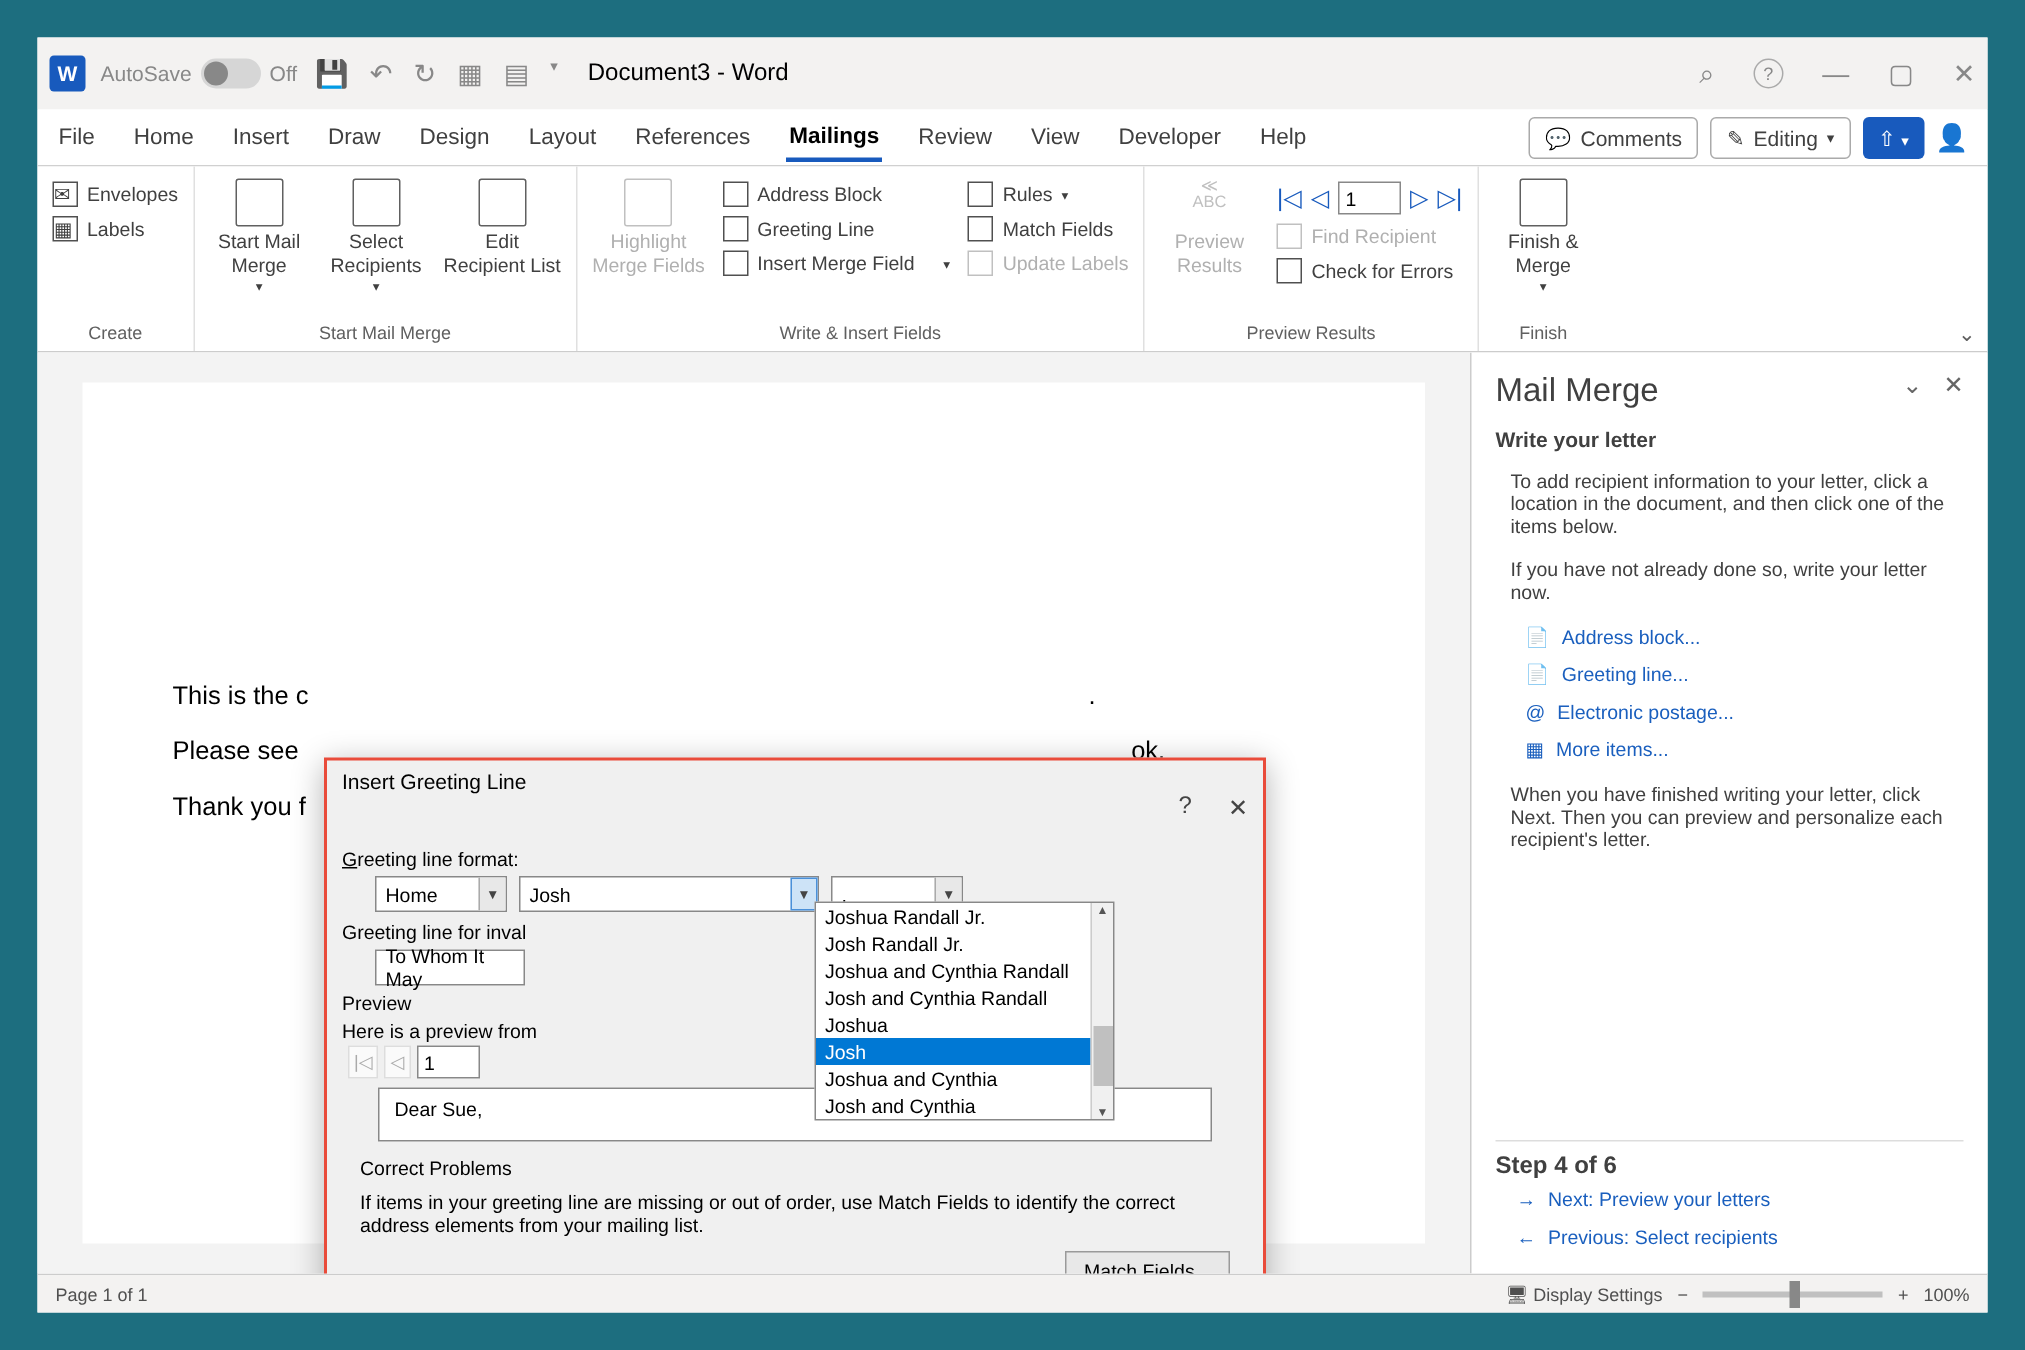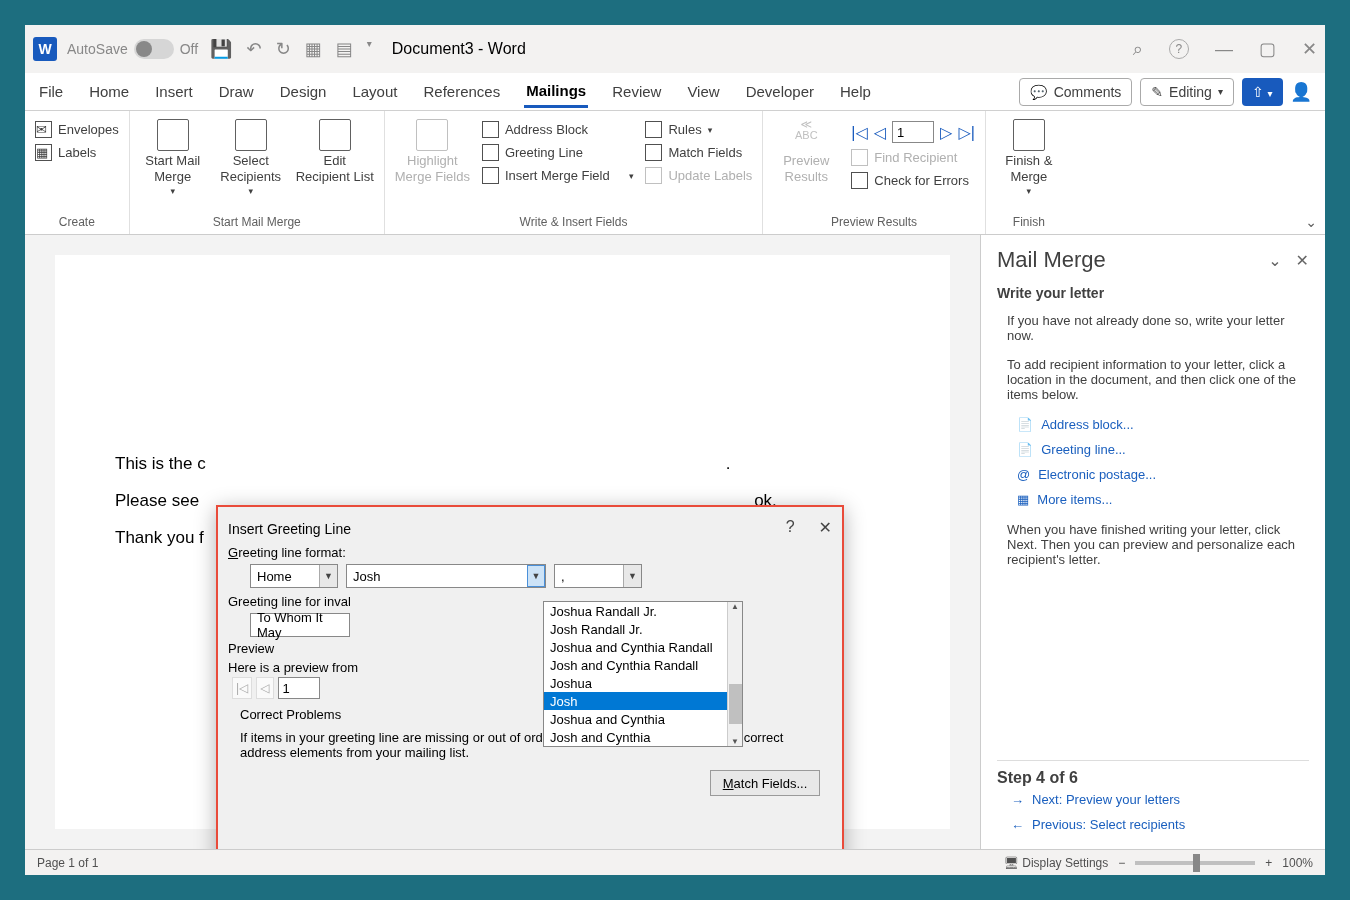--- a/index.html
+++ b/index.html
@@ -29,35 +29,35 @@
 .rstack-item { display: flex; align-items: center; gap: 6px; white-space: nowrap; font-size: 13px; }
 .ricon-sm { width: 17px; height: 17px; border: 1.5px solid #505050; background: #fff; display:inline-block; position:relative; }
 .disabled { color: #b0b0b0; }
 .disabled .ricon, .disabled .ricon-sm { border-color: #c0c0c0; }
 .nav-ctrl { display: flex; align-items: center; gap: 6px; font-size: 16px; color: #185abd; }
 .nav-ctrl input { width: 42px; height: 22px; border: 1px solid #888; text-align: left; padding: 0 4px; font-size: 13px; }
 .workspace { flex: 1; display: flex; overflow: hidden; background: #f8f8f8; position: relative; }
 .doc-area { flex: 1; background: #f3f3f3; padding: 20px 30px; position: relative; }
 .doc-page { background: #fff; height: 100%; padding: 40px 60px; font-size: 17px; line-height: 2.2; color: #000; }
 .pane { width: 345px; background: #fff; border-left: 1px solid #ccc; padding: 12px 16px; font-size: 13px; color: #404040; display:flex; flex-direction:column; }
-.pane-title { font-size: 22px; font-weight: 400; color: #404040; margin-bottom: 12px; display: flex; align-items: center; }
+.pane-title { font-size: 22px; font-weight: 400; color: #404040; margin-bottom: 12px; display: flex; align-items: flex-start; }
 .pane-ctrls { margin-left: auto; display: flex; gap: 14px; color: #666; font-size: 16px; }
 .pane-sub { font-weight: 600; font-size: 14px; margin-bottom: 8px; color: #404040; }
 .pane-link { color: #1a5fbe; display: flex; align-items: center; gap: 8px; padding: 5px 0 5px 20px; }
 .pane-step { font-weight: 700; font-size: 16px; margin-top: auto; padding-top: 8px; border-top:1px solid #ddd; }
 .pane-nav { display:flex; gap:8px; align-items:center; color:#1a5fbe; padding:5px 0 5px 14px; }
 .status-bar { height: 26px; background: #f3f2f1; border-top: 1px solid #ccc; display: flex; align-items: center; padding: 0 12px; font-size: 12px; color: #505050; }
 .status-right { margin-left: auto; display: flex; align-items: center; gap: 10px; }
 .slider { width: 120px; height: 4px; background: #c0c0c0; position: relative; }
 .slider-thumb { width: 7px; height: 18px; background: #888; position: absolute; left: 58px; top: -7px; }
 
 .dialog { position: absolute; left: 191px; top: 270px; width: 628px; height: 432px; background: #f0f0f0; border: 2.5px solid #e94b3a; z-index: 100; font-size: 13px; color: #000; box-shadow: 0 4px 20px rgba(0,0,0,0.3); }
-.dlg-title { height: 30px; display: flex; align-items: flex-end; padding: 6px 10px 0; font-size: 14px; }
+.dlg-title { height: 30px; display: flex; align-items: flex-start; padding: 6px 10px 0; font-size: 14px; flex-direction: column; }
 .dlg-title-right { margin-left: auto; display: flex; gap: 24px; font-size: 16px; color: #444; }
-.dlg-body { padding: 4px 10px; }
+.dlg-body { padding: 4px 10px; margin-top: 20px; }
 .dlg-label { margin: 4px 0; }
 .u { text-decoration: underline; }
 .dlg-row { display: flex; gap: 8px; align-items: center; margin: 2px 0; }
 .combo { display: flex; align-items: center; background: #fff; border: 1px solid #888; height: 24px; }
 .combo-val { padding: 0 6px; flex: 1; font-size: 13px; }
 .combo-btn { width: 18px; height: 22px; background: #e8e8e8; border-left: 1px solid #aaa; display: flex; align-items: center; justify-content: center; font-size: 9px; color: #444; }
 .field { background: #fff; border: 1px solid #888; padding: 3px 6px; height: 24px; display: flex; align-items: center; font-size: 13px; }
 .dropdown-list { position:absolute; left: 325px; top: 94px; width: 200px; background: #fff; border: 1px solid #888; z-index: 5; font-size: 13px; }
 .dd-item { padding: 1.5px 6px; white-space: nowrap; }
 .dd-item.sel { background: #0078d4; color: #fff; }
@@ -261,22 +261,22 @@
 
     <div class="pane">
       <div class="pane-title">
         <span>Mail Merge</span>
         <div class="pane-ctrls">
             <span>⌄</span>
             <span>✕</span>
           </div>
       </div>
       <div class="pane-sub">Write your letter</div>
+      <p style="margin:4px 0 10px 10px">To add recipient information to your letter, click a location in the document, and then click one of the items below.</p>
       <p style="margin:4px 0 10px 10px">If you have not already done so, write your letter now.</p>
-      <p style="margin:4px 0 10px 10px">To add recipient information to your letter, click a location in the document, and then click one of the items below.</p>
       <div class="pane-link">
           <span>📄</span>
           <span>Address block...</span>
         </div>
       <div class="pane-link">
           <span>📄</span>
           <span>Greeting line...</span>
         </div>
       <div class="pane-link">
           <span>@</span>
@@ -331,20 +331,21 @@
         <div class="dlg-label" style="margin-top:4px">Preview</div>
         <div class="dlg-row">
           <span>Here is a preview from</span>
         </div>
         <div class="nav-small">
           <span>|◁</span>
           <span>◁</span>
           <input value="1" style="">
           <span style="visibility:hidden">▷</span>
         </div>
+        <div class="preview-box">Dear Sue,</div>
 
         <div class="fieldset">
           <div class="fieldset-legend">Correct Problems</div>
           <p style="margin:6px 0 10px">If items in your greeting line are missing or out of order, use Match Fields to identify the correct address elements from your mailing list.</p>
           <div style="text-align:right"><button class="dlg-btn"><span class="u">M</span>atch Fields...</button></div>
         </div>
 
       </div>
 
       <div class="dropdown-list">

